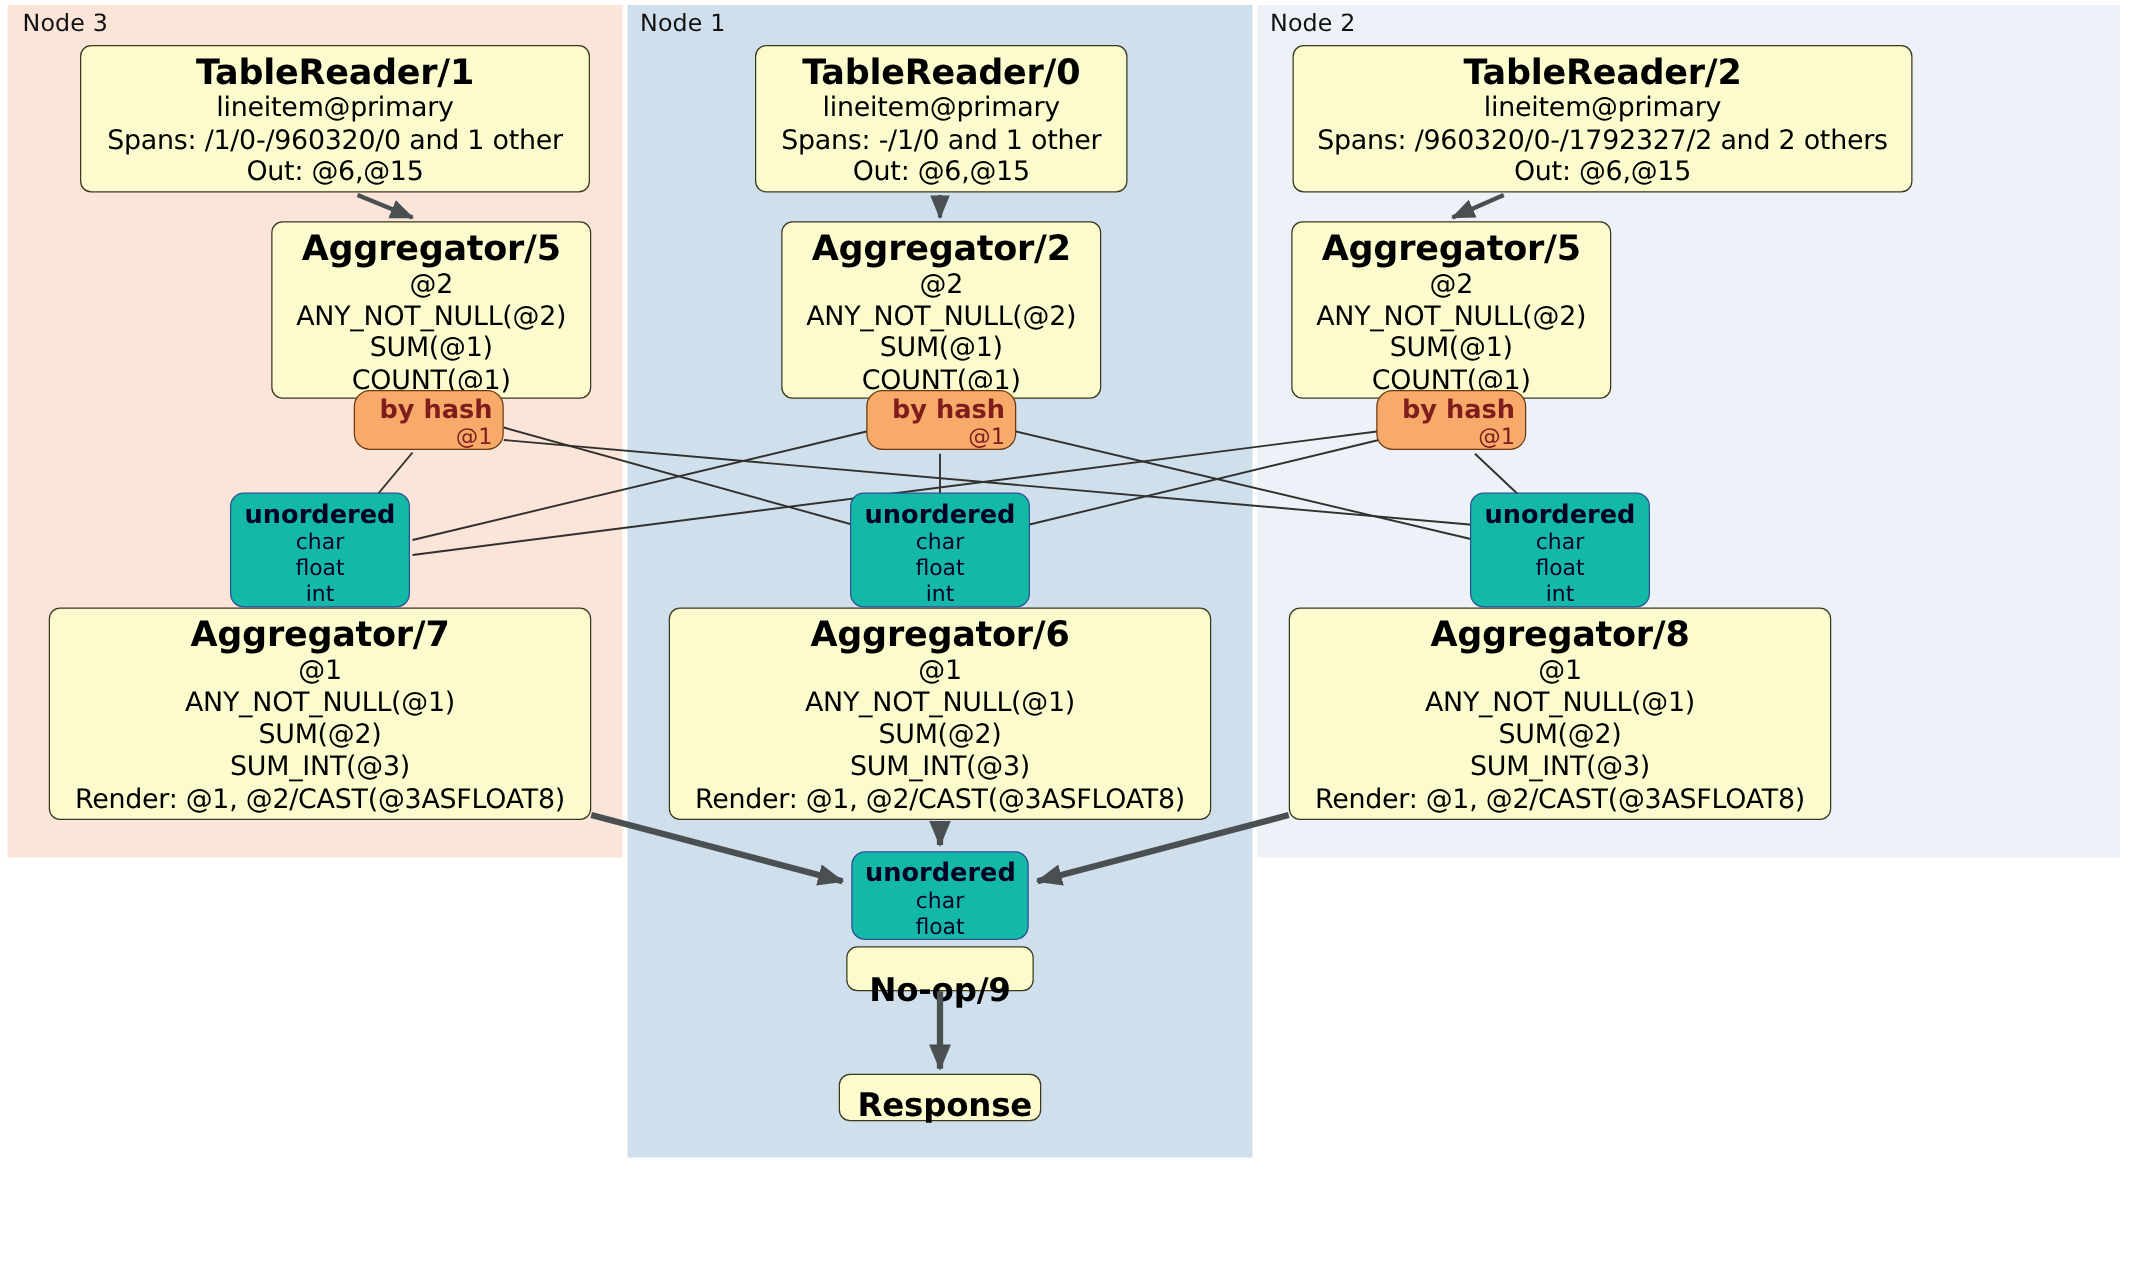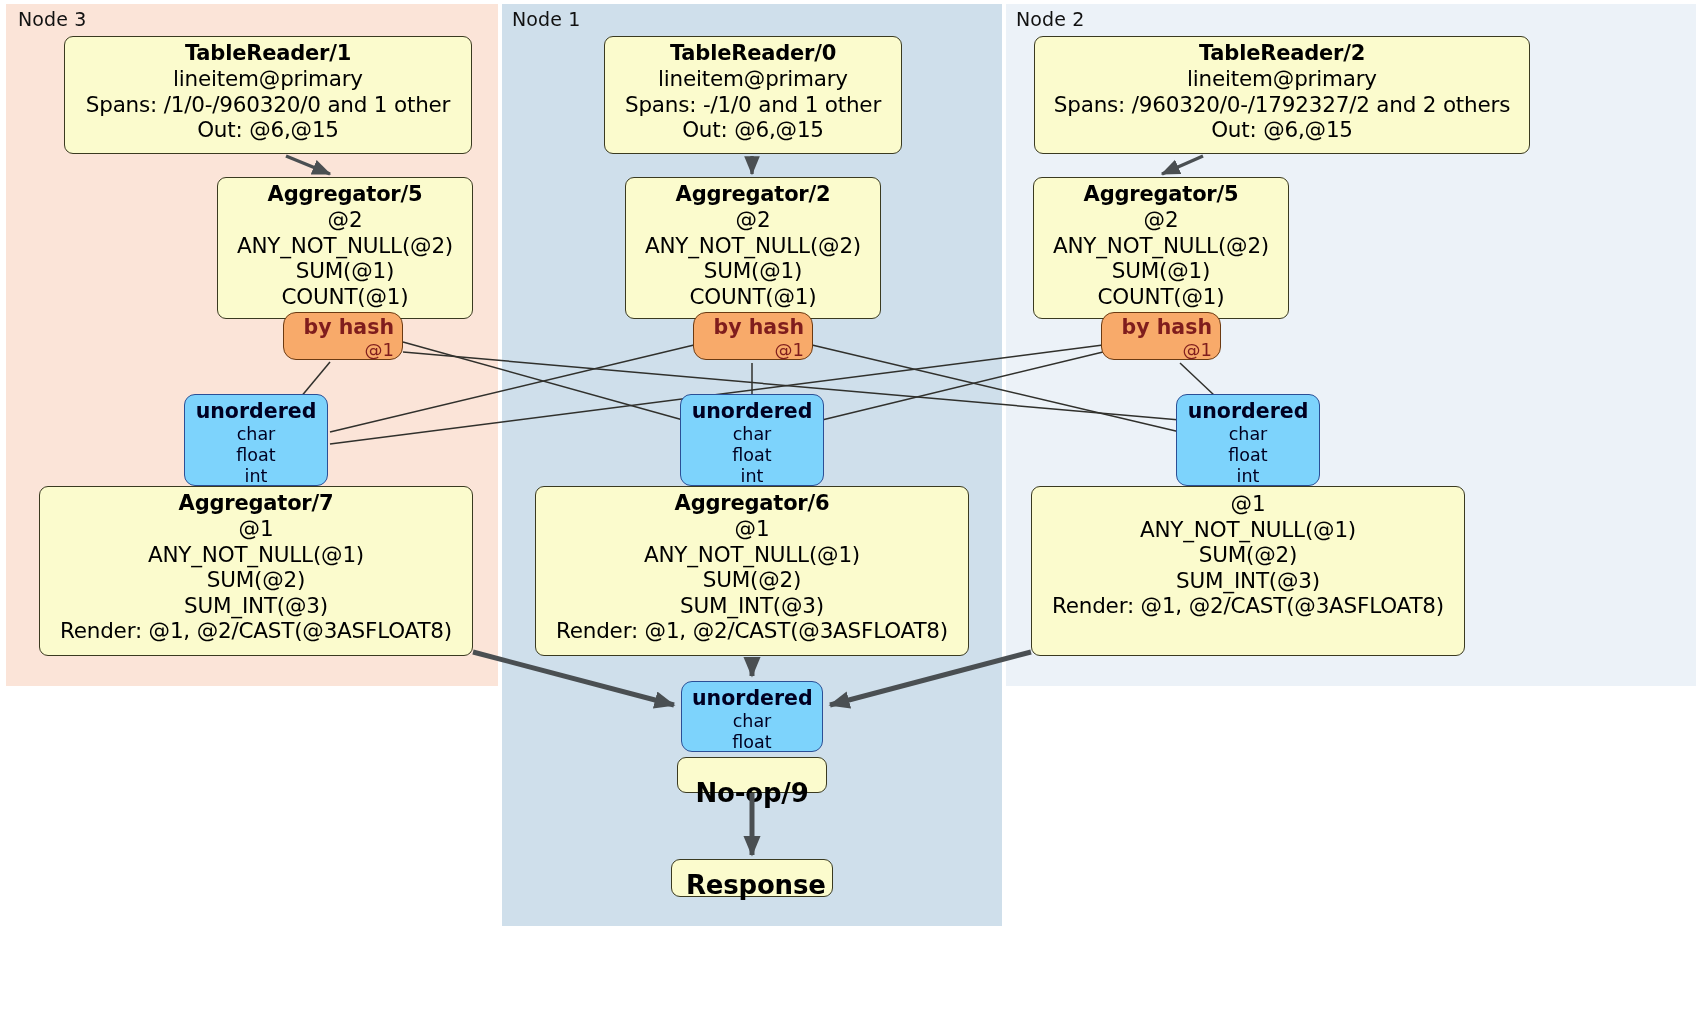--- a/index.html
+++ b/index.html
@@ -36,21 +36,21 @@
     background: #fbfbcd;
     border: 1.6px solid #3a3a20;
     border-radius: 9px;
     text-align: center;
     color: #000000;
     padding: 4px 10px 6px 10px;
     line-height: 1.19;
   }
   .proc .ttl {
     font-weight: bold;
-    font-size: 21px;
+    font-size: 28px;
     letter-spacing: -0.2px;
     white-space: nowrap;
   }
   .proc .ln {
     font-size: 21.5px;
     white-space: nowrap;
     letter-spacing: -0.2px;
   }
   .proc.compact {
     padding: 3px 14px 5px 14px;
@@ -77,21 +77,21 @@
     white-space: nowrap;
   }
   .router .ln {
     font-size: 18px;
     white-space: nowrap;
   }
   
   .sync {
     position: absolute;
     box-sizing: border-box;
-    background: #7dd3fc;
+    background: #14b8a6;
     border: 1.4px solid #2b4f96;
     border-radius: 11px;
     text-align: center;
     color: #000022;
     padding: 4px 10px 6px 10px;
     line-height: 1.2;
     z-index: 5;
   }
   .sync .ttl {
     font-weight: bold;
@@ -260,20 +260,21 @@
   <div class="proc" style="left:535px; top:486px; width:434px; height:170px;">
     <div class="ttl">Aggregator/6</div>
     <div class="ln">@1</div>
     <div class="ln">ANY_NOT_NULL(@1)</div>
     <div class="ln">SUM(@2)</div>
     <div class="ln">SUM_INT(@3)</div>
     <div class="ln">Render: @1, @2/CAST(@3ASFLOAT8)</div>
   </div>
 
   <div class="proc" style="left:1031px; top:486px; width:434px; height:170px;">
+    <div class="ttl">Aggregator/8</div>
     <div class="ln">@1</div>
     <div class="ln">ANY_NOT_NULL(@1)</div>
     <div class="ln">SUM(@2)</div>
     <div class="ln">SUM_INT(@3)</div>
     <div class="ln">Render: @1, @2/CAST(@3ASFLOAT8)</div>
   </div>
 
   <div class="sync" style="left:681px; top:681px; width:142px; height:71px;">
     <div class="ttl">unordered</div>
     <div class="ln">char</div>

